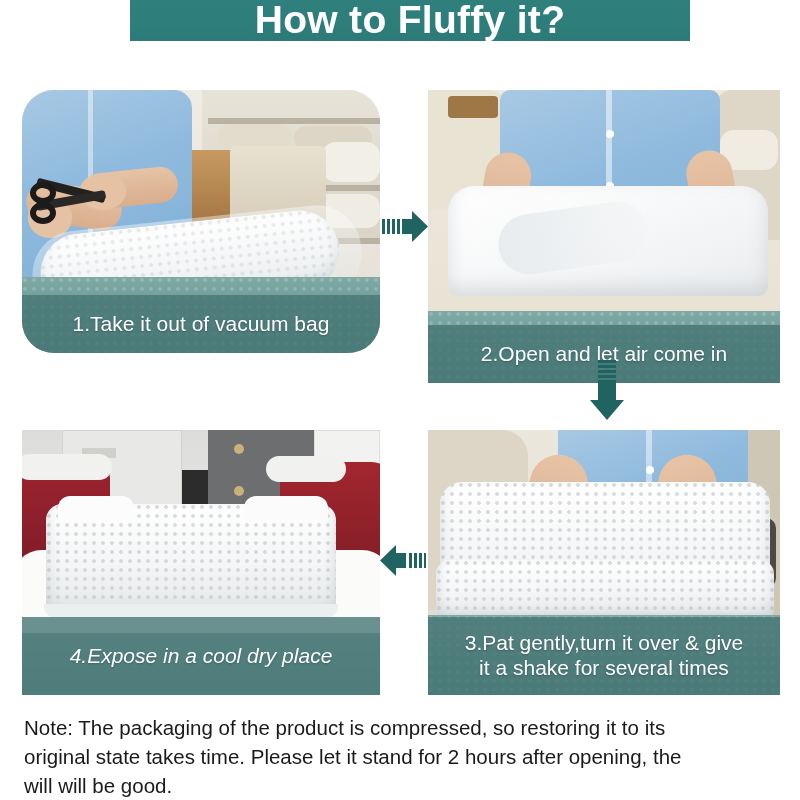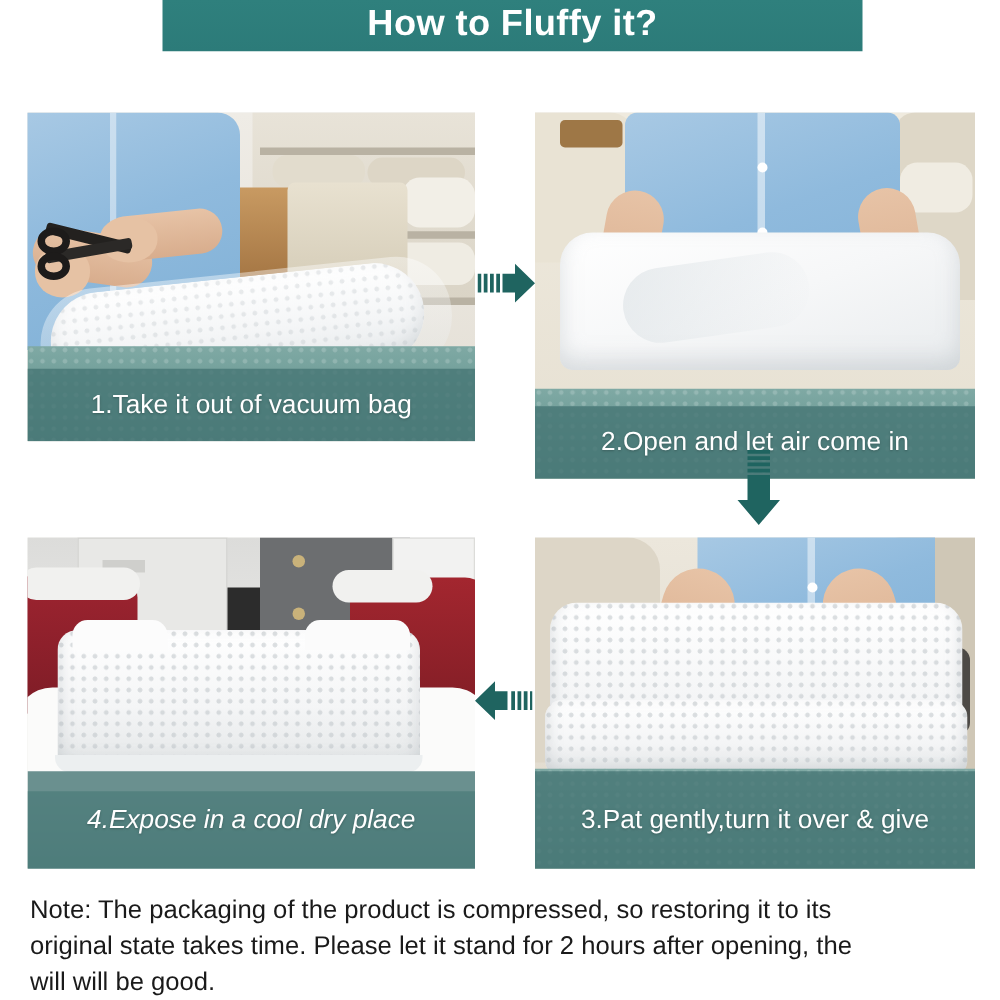--- a/index.html
+++ b/index.html
@@ -11,30 +11,30 @@
   }
   .page { position: relative; width: 800px; height: 800px; background: #fff; }
 
   
   .header-banner {
     position: absolute; left: 130px; top: 0; width: 560px; height: 41px;
     background: linear-gradient(180deg, #2f807d 0%, #2c7b79 100%);
     display: flex; align-items: center; justify-content: center;
   }
   .header-title {
-    color: #ffffff; font-size: 29px; font-weight: bold;
+    color: #ffffff; font-size: 39px; font-weight: bold;
     letter-spacing: .3px; line-height: 1; white-space: nowrap;
     transform: translateY(-1px);
   }
 
   
   .panel {
     position: absolute; overflow: hidden; background: #e9e9e6;
   }
-  #panel-1 { left: 22px;  top: 90px;  width: 358px; height: 263px; }
+  #panel-1 { left: 22px;  top: 90px;  width: 358px; height: 263px; border-radius: 32px; }
   #panel-2 { left: 428px; top: 90px;  width: 352px; height: 293px; }
   #panel-4 { left: 22px;  top: 430px; width: 358px; height: 265px; font-style: italic; }
   #panel-3 { left: 428px; top: 430px; width: 352px; height: 265px; }
 
   .photo { position: absolute; inset: 0; overflow: hidden; }
 
   .caption-band {
     position: absolute; left: 0; right: 0; bottom: 0;
     background: rgba(70,118,116,0.80);
     display: flex; align-items: center; justify-content: center;
@@ -178,20 +178,21 @@
       <div class="hand" style="right:48px;top:64px;width:72px;height:74px;border-radius:36px 36px 28px 28px;"></div>
 
       <div class="pillow-white" style="left:12px;top:52px;width:330px;height:140px;border-radius:22px 22px 16px 16px;"></div>
       <div class="pillow-white" style="left:8px;top:130px;width:338px;height:62px;border-radius:14px;"></div>
 
       <div class="teal-bedding tex" style="height:80px;"></div>
     </div>
     <div class="caption-band two-line">
       <div class="caption-text">
         <span>3.Pat gently,turn it over &amp; give</span><br>
+        <span>it a shake for several times</span>
       </div>
     </div>
   </div>
 
   <div class="panel" id="panel-4">
     <div class="photo">
       <div style="position:absolute;inset:0;background:linear-gradient(180deg,#dcdcda 0%,#ececeb 55%,#f4f4f3 100%);"></div>
 
       <div style="position:absolute;left:40px;top:0;width:120px;height:96px;background:#e8e8e6;border:1px solid #d2d2cf;"></div>
       <div style="position:absolute;left:60px;top:18px;width:34px;height:10px;background:#cfcfcc;"></div>

